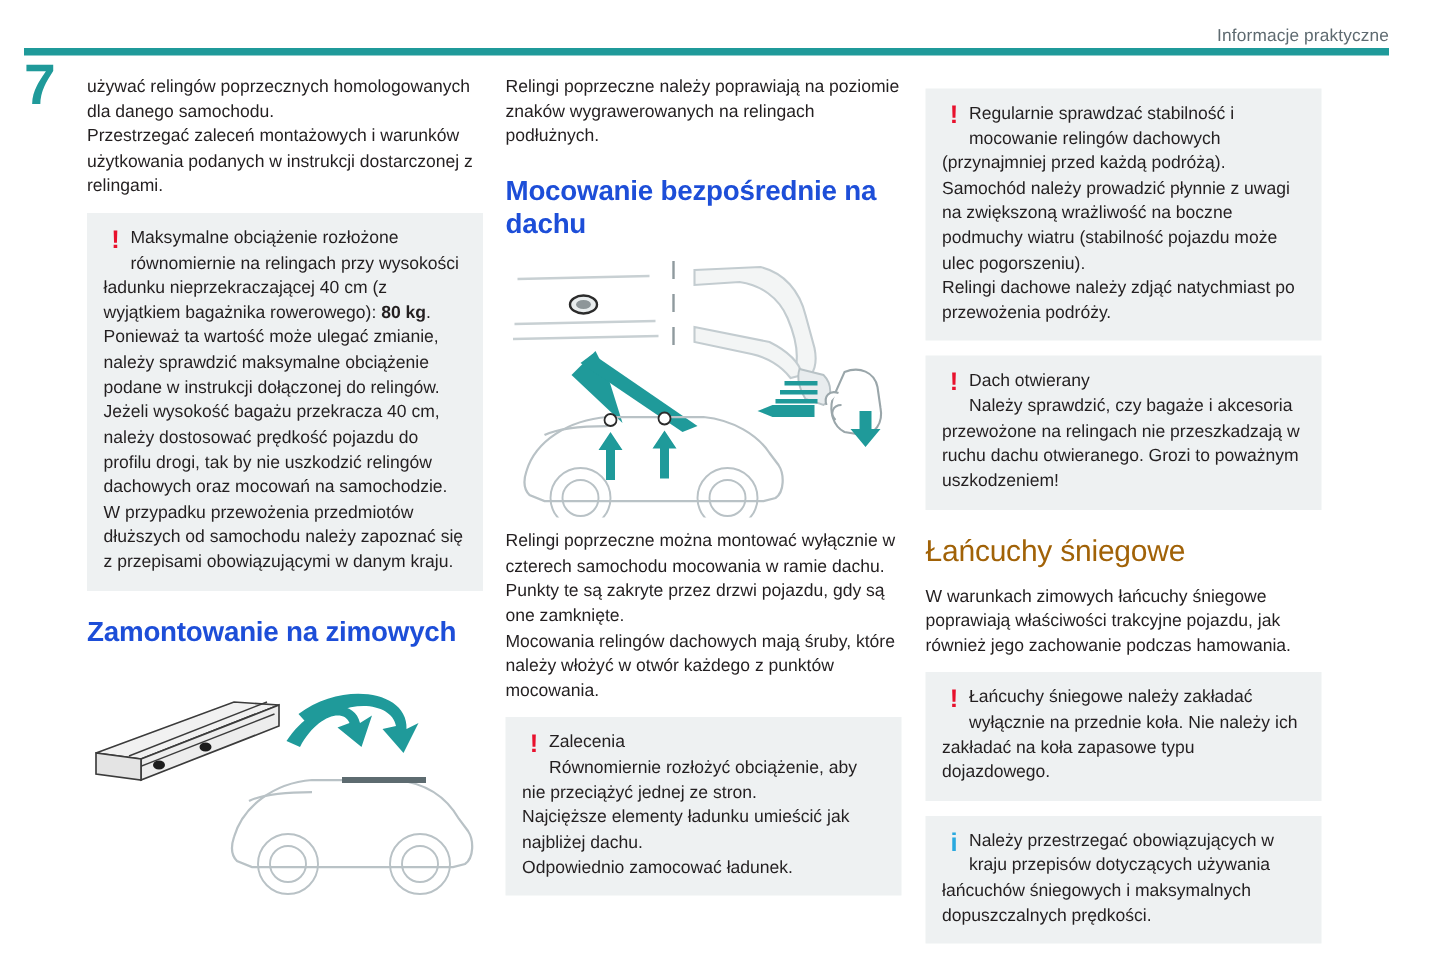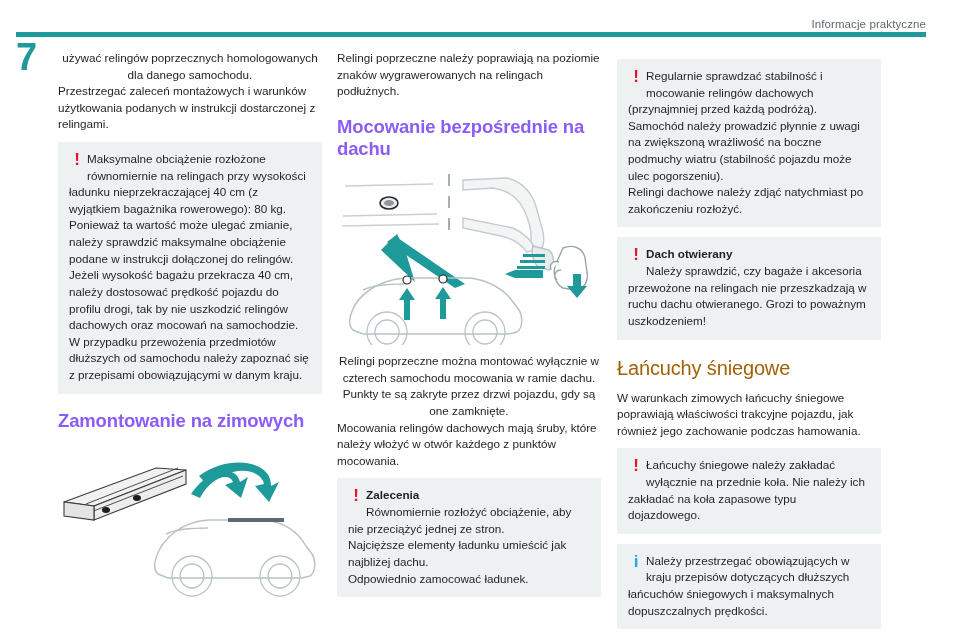--- a/index.html
+++ b/index.html
@@ -60,26 +60,26 @@
     line-height: 1.42;
     color: #231f20;
   }
   .col-1 { left: 58px; }
   .col-2 { left: 337px; }
   .col-3 { left: 617px; }
 
   p.body {
     margin: 0 0 9px 0;
   }
-  p.body.tight { margin-bottom: 0; text-align: center; }
+  p.body.tight { margin-bottom: 0; }
 
   h2.section {
     font-size: 18.5px;
     font-weight: bold;
-    color: #8b5cf6;
+    color: #1d4ed8;
     margin: 16px 0 10px 0;
     line-height: 1.2;
     letter-spacing: -.15px;
   }
   h2.section.teal {
     color: #a16207;
     font-weight: normal;
     font-size: 20px;
   }
 
@@ -100,24 +100,24 @@
     text-align: center;
     font-weight: bold;
     font-size: 17px;
     line-height: 1.05;
     color: #e8112d;
     font-family: "Liberation Sans", sans-serif;
   }
   .callout.info .mark { color: #29a9df; }
   .callout .ctext { overflow: visible; }
   .callout .ctitle {
-    font-weight: bold;
+    font-weight: normal;
   }
   .callout p { margin: 0; }
-  b.bold { font-weight: normal; }
+  b.bold { font-weight: bold; }
 
   
   .figure { margin: 6px 0 8px 0; }
   svg { display: block; }
 </style>
 </head>
 <body>
 
 <div class="page">
 
@@ -267,21 +267,21 @@
     </div>
   </div>
 
   <div class="col col-3">
 
     <div class="callout">
       <span class="mark">!</span>
       <div class="ctext">
         <p>Regularnie sprawdzać stabilność i mocowanie relingów dachowych (przynajmniej przed każdą podróżą).</p>
         <p>Samochód należy prowadzić płynnie z uwagi na zwiększoną wrażliwość na boczne podmuchy wiatru (stabilność pojazdu może ulec pogorszeniu).</p>
-        <p>Relingi dachowe należy zdjąć natychmiast po zakończeniu rozłożyć.</p>
+        <p>Relingi dachowe należy zdjąć natychmiast po przewożenia podróży.</p>
       </div>
     </div>
 
     <div class="callout">
       <span class="mark">!</span>
       <div class="ctext">
         <p class="ctitle">Dach otwierany</p>
         <p>Należy sprawdzić, czy bagaże i akcesoria przewożone na relingach nie przeszkadzają w ruchu dachu otwieranego. Grozi to poważnym uszkodzeniem!</p>
       </div>
     </div>
@@ -293,20 +293,20 @@
     <div class="callout">
       <span class="mark">!</span>
       <div class="ctext">
         <p>Łańcuchy śniegowe należy zakładać wyłącznie na przednie koła. Nie należy ich zakładać na koła zapasowe typu dojazdowego.</p>
       </div>
     </div>
 
     <div class="callout info">
       <span class="mark">i</span>
       <div class="ctext">
-        <p>Należy przestrzegać obowiązujących w kraju przepisów dotyczących dłuższych łańcuchów śniegowych i maksymalnych dopuszczalnych prędkości.</p>
+        <p>Należy przestrzegać obowiązujących w kraju przepisów dotyczących używania łańcuchów śniegowych i maksymalnych dopuszczalnych prędkości.</p>
       </div>
     </div>
 
     <p class="body">Używać wyłącznie łańcuchów przeznaczonych do kół zamontowanych w pojeździe.</p>
   </div>
 
 </div>
 
 </body></html>

